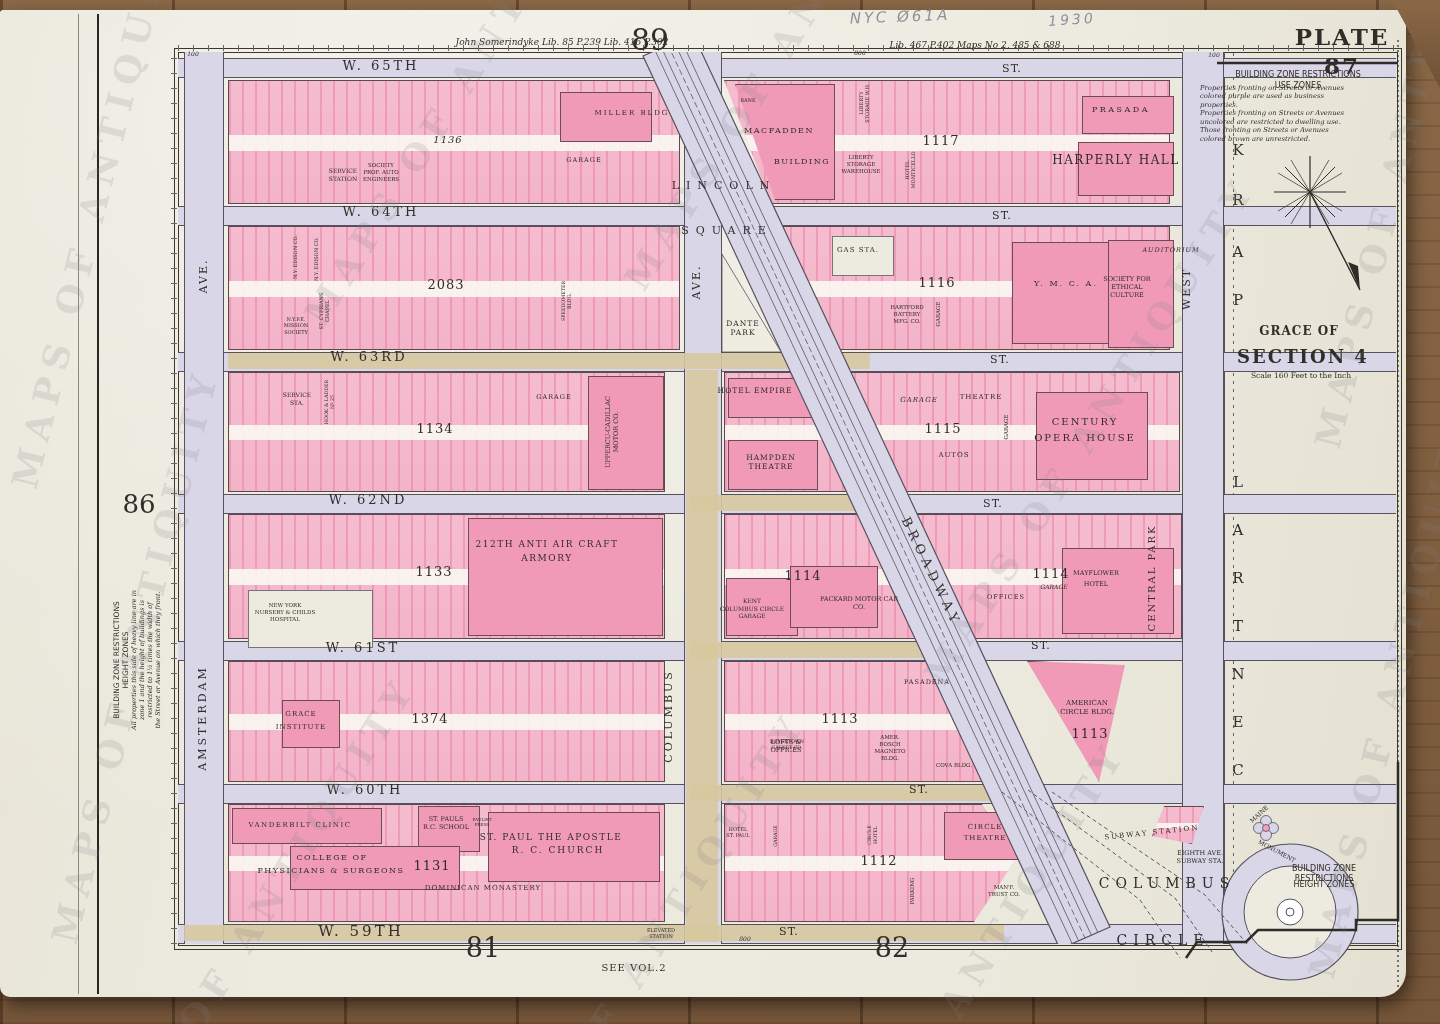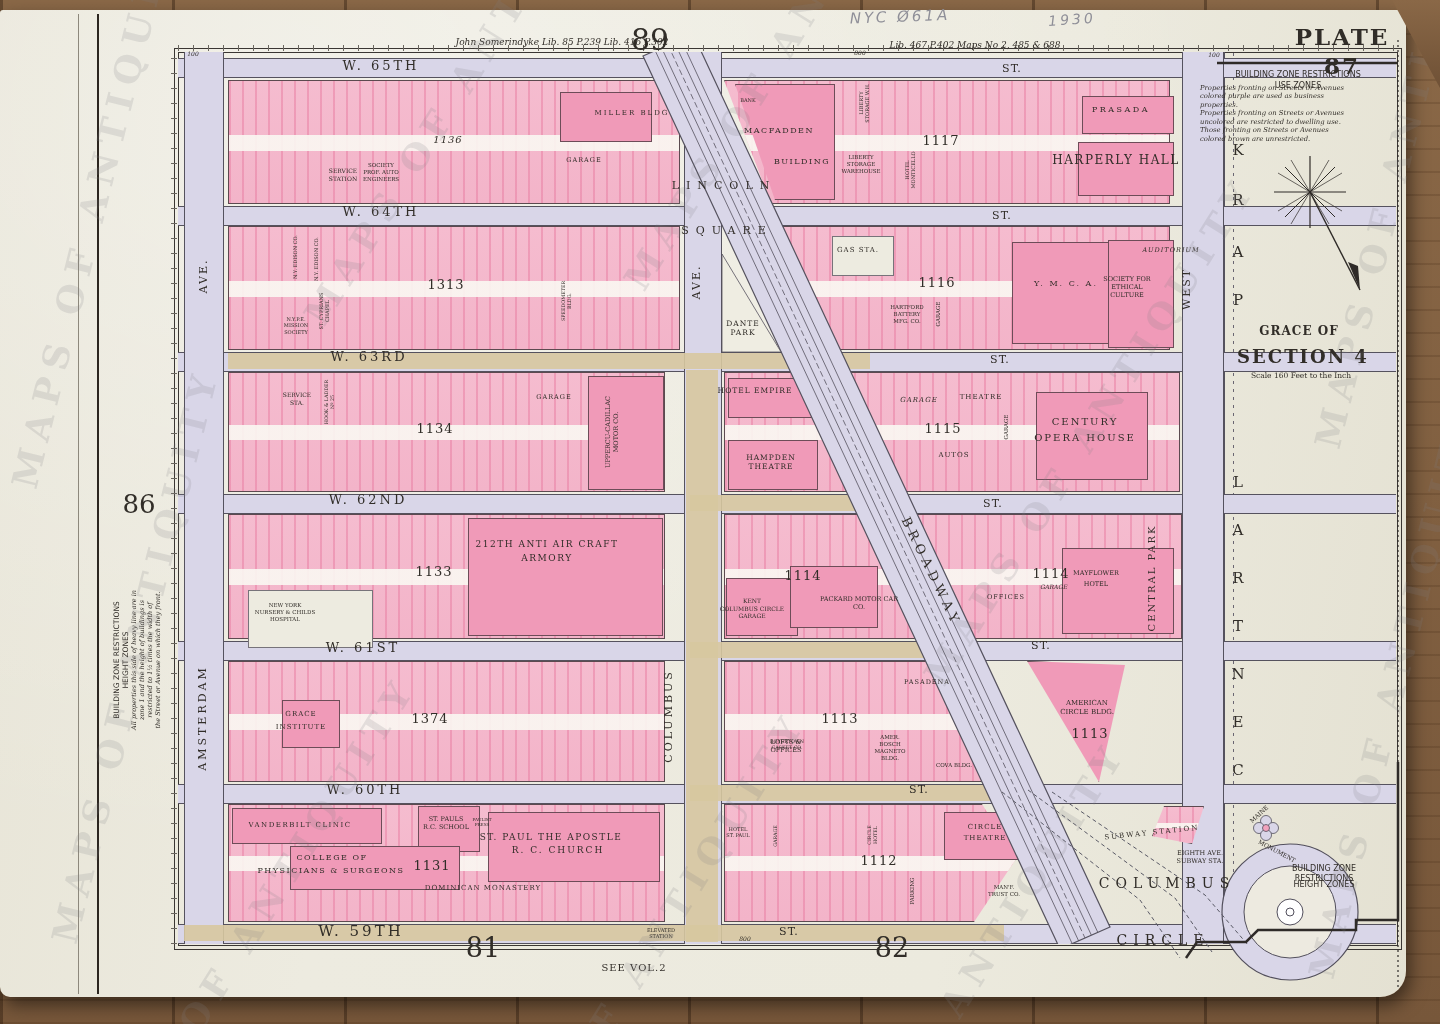--- a/index.html
+++ b/index.html
@@ -254,21 +254,21 @@
     <div class="lbl" style="left: 1200px; top: 857px; font-size: 6.5px; transform: translate(-50%, -50%);">EIGHTH AVE.
 SUBWAY STA.</div>
     <div class="lbl" style="left: 661px; top: 933px; font-size: 5px; transform: translate(-50%, -50%);">ELEVATED
 STATION</div>
     <div class="lbl" style="left: 193px; top: 54px; font-size: 6px; transform: translate(-50%, -50%); font-style: italic;">100</div>
     <div class="lbl" style="left: 860px; top: 53px; font-size: 6px; transform: translate(-50%, -50%); font-style: italic;">800</div>
     <div class="lbl" style="left: 1214px; top: 55px; font-size: 6px; transform: translate(-50%, -50%); font-style: italic;">100</div>
     <div class="lbl" style="left: 745px; top: 939px; font-size: 6px; transform: translate(-50%, -50%); font-style: italic;">800</div>
     <div class="lbl" style="left: 448px; top: 140px; font-size: 10px; transform: translate(-50%, -50%); letter-spacing: 1px; font-style: italic;">1136</div>
     <div class="lbl" style="left: 941px; top: 141px; font-size: 13px; transform: translate(-50%, -50%); letter-spacing: 1px;">1117</div>
-    <div class="lbl" style="left: 446px; top: 285px; font-size: 13px; transform: translate(-50%, -50%); letter-spacing: 1px;">1313</div>
+    <div class="lbl" style="left: 446px; top: 285px; font-size: 13px; transform: translate(-50%, -50%); letter-spacing: 1px;">2083</div>
     <div class="lbl" style="left: 937px; top: 283px; font-size: 13px; transform: translate(-50%, -50%); letter-spacing: 1px;">1116</div>
     <div class="lbl" style="left: 435px; top: 429px; font-size: 13px; transform: translate(-50%, -50%); letter-spacing: 1px;">1134</div>
     <div class="lbl" style="left: 943px; top: 429px; font-size: 13px; transform: translate(-50%, -50%); letter-spacing: 1px;">1115</div>
     <div class="lbl" style="left: 434px; top: 572px; font-size: 13px; transform: translate(-50%, -50%); letter-spacing: 1px;">1133</div>
     <div class="lbl" style="left: 803px; top: 576px; font-size: 13px; transform: translate(-50%, -50%); letter-spacing: 1px;">1114</div>
     <div class="lbl" style="left: 1051px; top: 574px; font-size: 13px; transform: translate(-50%, -50%); letter-spacing: 1px;">1114</div>
     <div class="lbl" style="left: 430px; top: 719px; font-size: 13px; transform: translate(-50%, -50%); letter-spacing: 1px;">1374</div>
     <div class="lbl" style="left: 840px; top: 719px; font-size: 13px; transform: translate(-50%, -50%); letter-spacing: 1px;">1113</div>
     <div class="lbl" style="left: 1090px; top: 734px; font-size: 13px; transform: translate(-50%, -50%); letter-spacing: 1px;">1113</div>
     <div class="lbl" style="left: 432px; top: 866px; font-size: 13px; transform: translate(-50%, -50%); letter-spacing: 1px;">1131</div>

